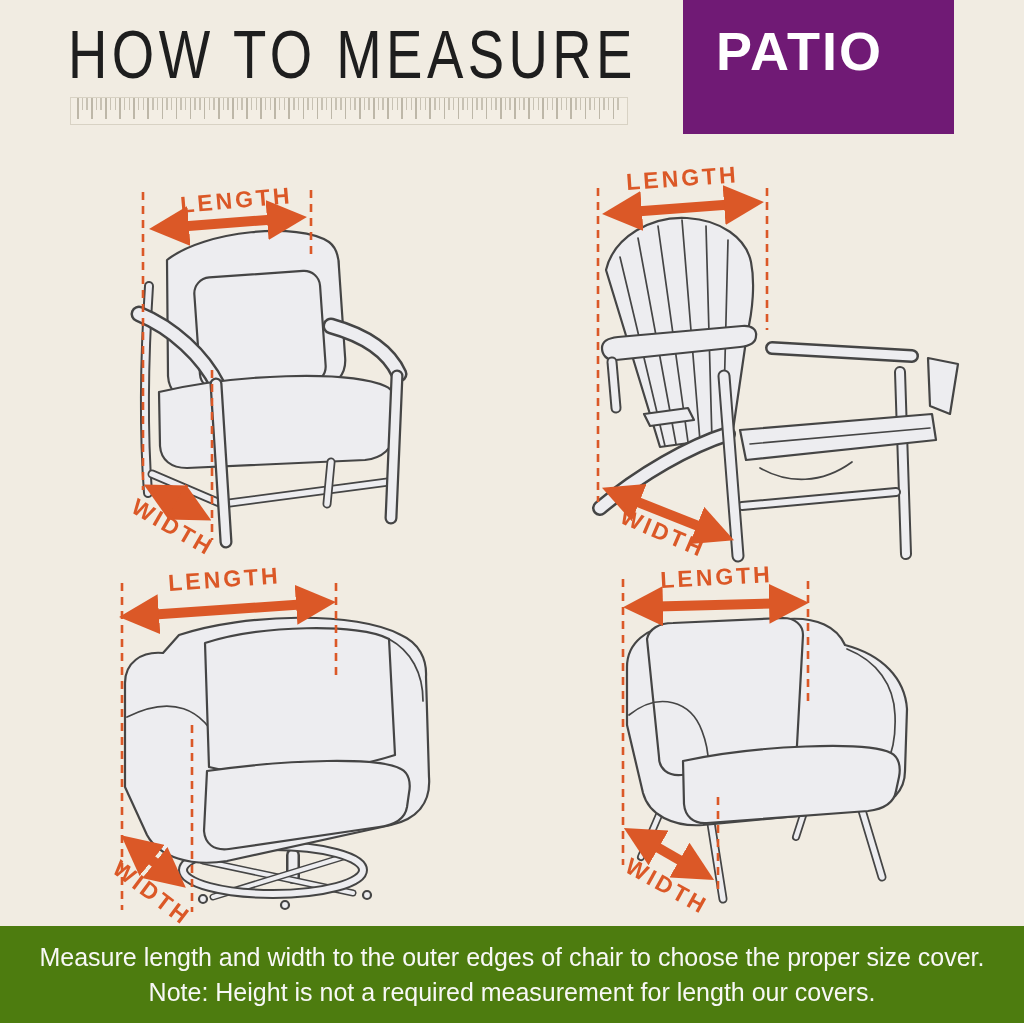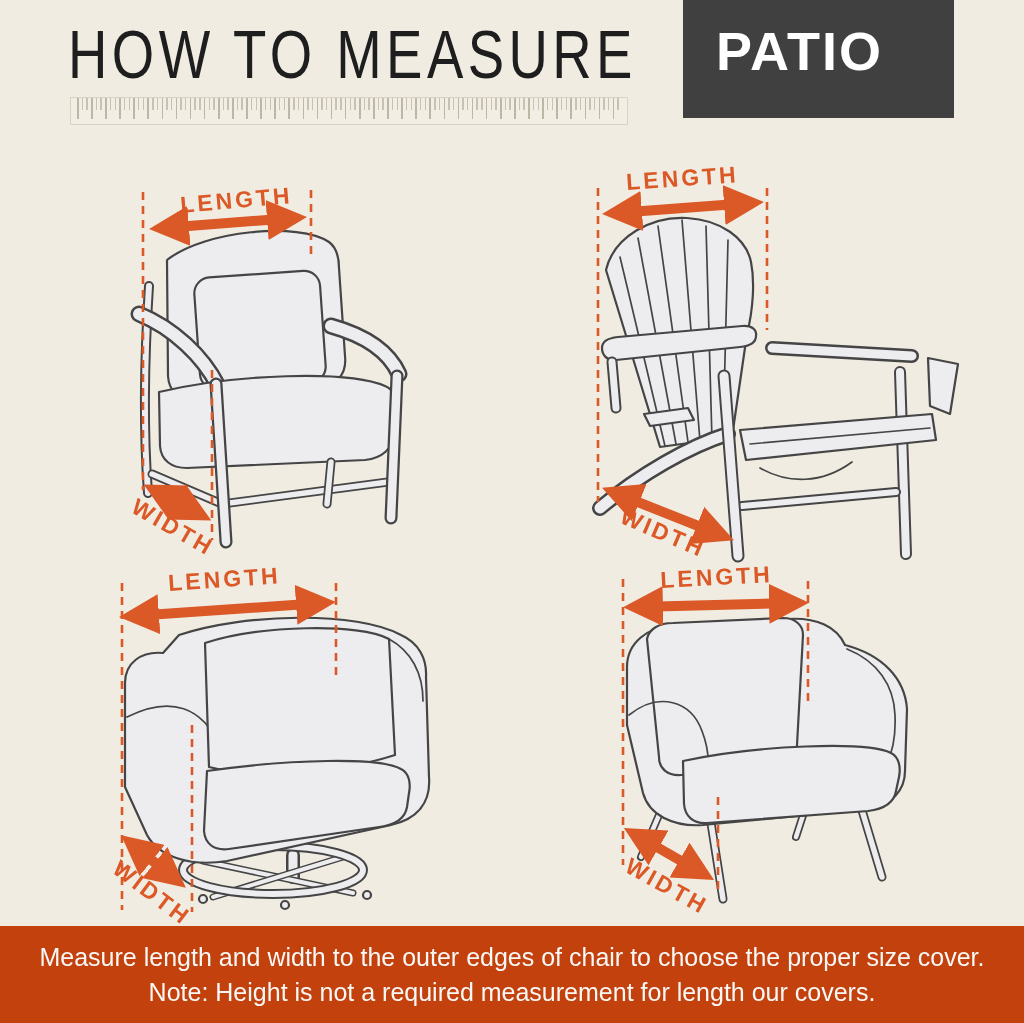--- a/index.html
+++ b/index.html
@@ -21,42 +21,42 @@
   }
   .ruler .ticks-small{
     position:absolute; left:6px; right:6px; top:0; height:46%;
     background:repeating-linear-gradient(90deg,#C8C2B4 0 1.4px, transparent 1.4px 4.7px);
   }
   .ruler .ticks-long{
     position:absolute; left:6px; right:6px; top:0; height:80%;
     background:repeating-linear-gradient(90deg,#BDB7A8 0 1.6px, transparent 1.6px 14.1px);
   }
   .badge{
-    position:absolute; left:683px; top:0; width:271px; height:118px;
-    background:#404040; color:#FFFFFF; box-sizing:border-box;
+    position:absolute; left:683px; top:0; width:271px; height:134px;
+    background:#701a75; color:#FFFFFF; box-sizing:border-box;
     padding:24px 0 0 33px;
   }
   .badge-l1{font-size:54px; font-weight:700; letter-spacing:2px; line-height:1.0;}
   .badge-l2{font-size:50px; font-weight:400; letter-spacing:2px; line-height:1.0; margin-top:7px;}
   
   .quad{position:absolute; overflow:visible;}
   .shape{fill:#EDEDF0; stroke:#454545; stroke-width:2.2; stroke-linejoin:round;}
   .thin{fill:none; stroke:#454545; stroke-width:1.7; stroke-linecap:round;}
   .bd{fill:none; stroke:#454545; stroke-linecap:round;}
   .bl{fill:none; stroke:#EDEDF0; stroke-linecap:round;}
   .dash{stroke:#DB5827; stroke-width:2.6; stroke-dasharray:8 6; fill:none;}
   .shaft{stroke:#DB5827; stroke-width:10; fill:none;}
   .lbl{
     fill:#DB5827; font-family:"Liberation Sans",sans-serif;
     font-weight:700; font-size:23px; letter-spacing:3px;
   }
   
   .footer{
     position:absolute; left:0; top:926px; width:1024px; height:97px;
-    background:#c2410c; color:#F8F8F6;
+    background:#4d7c0f; color:#F8F8F6;
     display:flex; flex-direction:column; justify-content:center; align-items:center;
     font-size:25px; line-height:1.38; text-align:center;
   }
   .footer p{margin:0;}
 </style>
 </head>
 <body>
 
 <div class="canvas">
 

